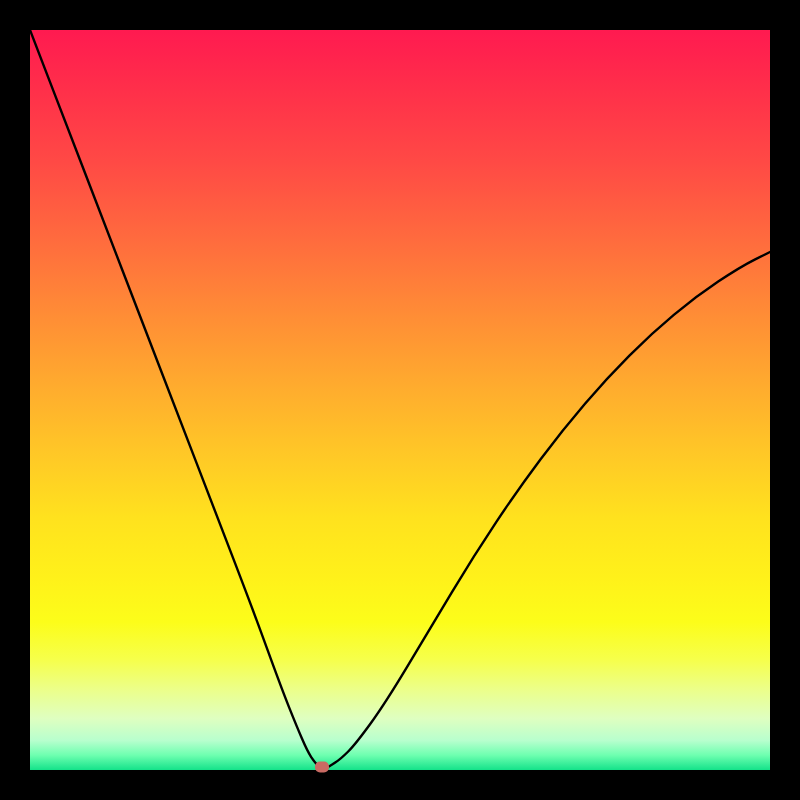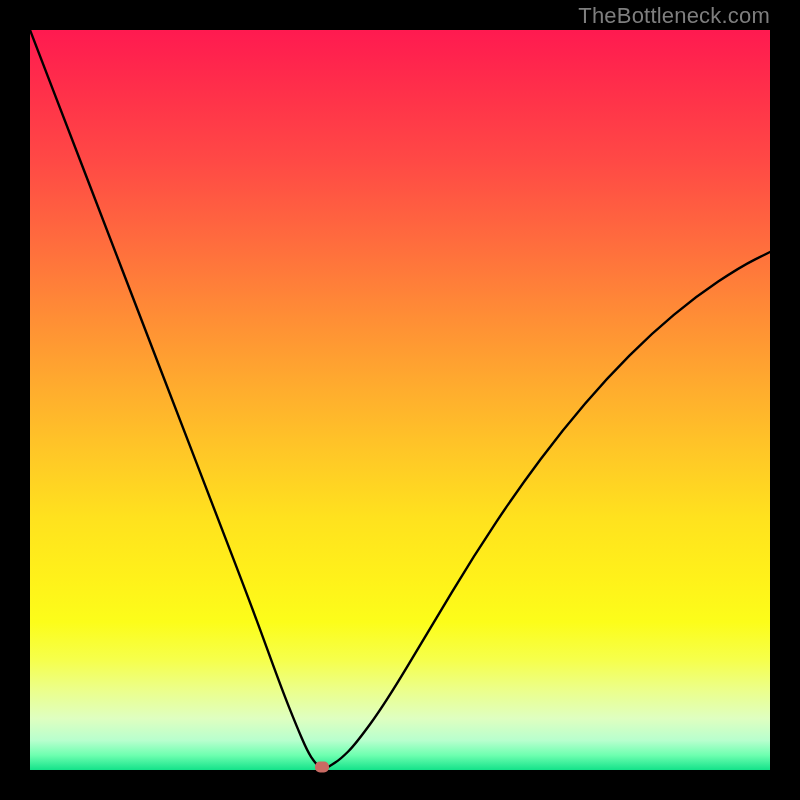--- a/index.html
+++ b/index.html
@@ -65,21 +65,20 @@
     font-size: 22px;
     letter-spacing: 0.2px;
     user-select: none;
   }
 </style>
 </head>
 <body>
 
 <div class="frame">
 
-  <div class="watermark">TheBottleneck.com</div>
 
   <div class="plot">
     <svg class="curve-svg" viewBox="0 0 740 740" preserveAspectRatio="none">
       <path id="curve-path" fill="none" stroke="#000" stroke-width="2.4" stroke-linecap="round" stroke-linejoin="round" d="M 0.00 0.00 Q 0.00 0.00 18.50 48.10 Q 37.00 96.20 55.50 144.30 Q 74.00 192.40 92.50 240.50 Q 111.00 288.60 129.50 336.70 Q 148.00 384.80 166.50 432.90 Q 185.00 481.00 203.50 529.10 Q 222.00 577.20 236.80 617.90 Q 251.60 658.60 259.00 677.10 Q 266.40 695.60 271.95 708.55 Q 277.50 721.50 281.20 727.05 Q 284.90 732.60 288.60 736.30 Q 292.30 740.00 296.00 738.15 Q 299.70 736.30 305.25 732.60 Q 310.80 728.90 318.20 721.50 Q 325.60 714.10 340.40 693.75 Q 355.20 673.40 377.40 636.40 Q 399.60 599.40 421.80 562.40 Q 444.00 525.40 466.20 492.10 Q 488.40 458.80 510.60 429.20 Q 532.80 399.60 555.00 373.70 Q 577.20 347.80 599.40 325.60 Q 621.60 303.40 643.80 284.90 Q 666.00 266.40 688.20 251.60 Q 710.40 236.80 725.20 229.40 L 740.00 222.00"></path>
     </svg>
     <div id="opt-marker" class="marker" style="left: 292.3px; top: 737px; background: rgb(201, 106, 99);"></div>
   </div>
 
 </div>
 

